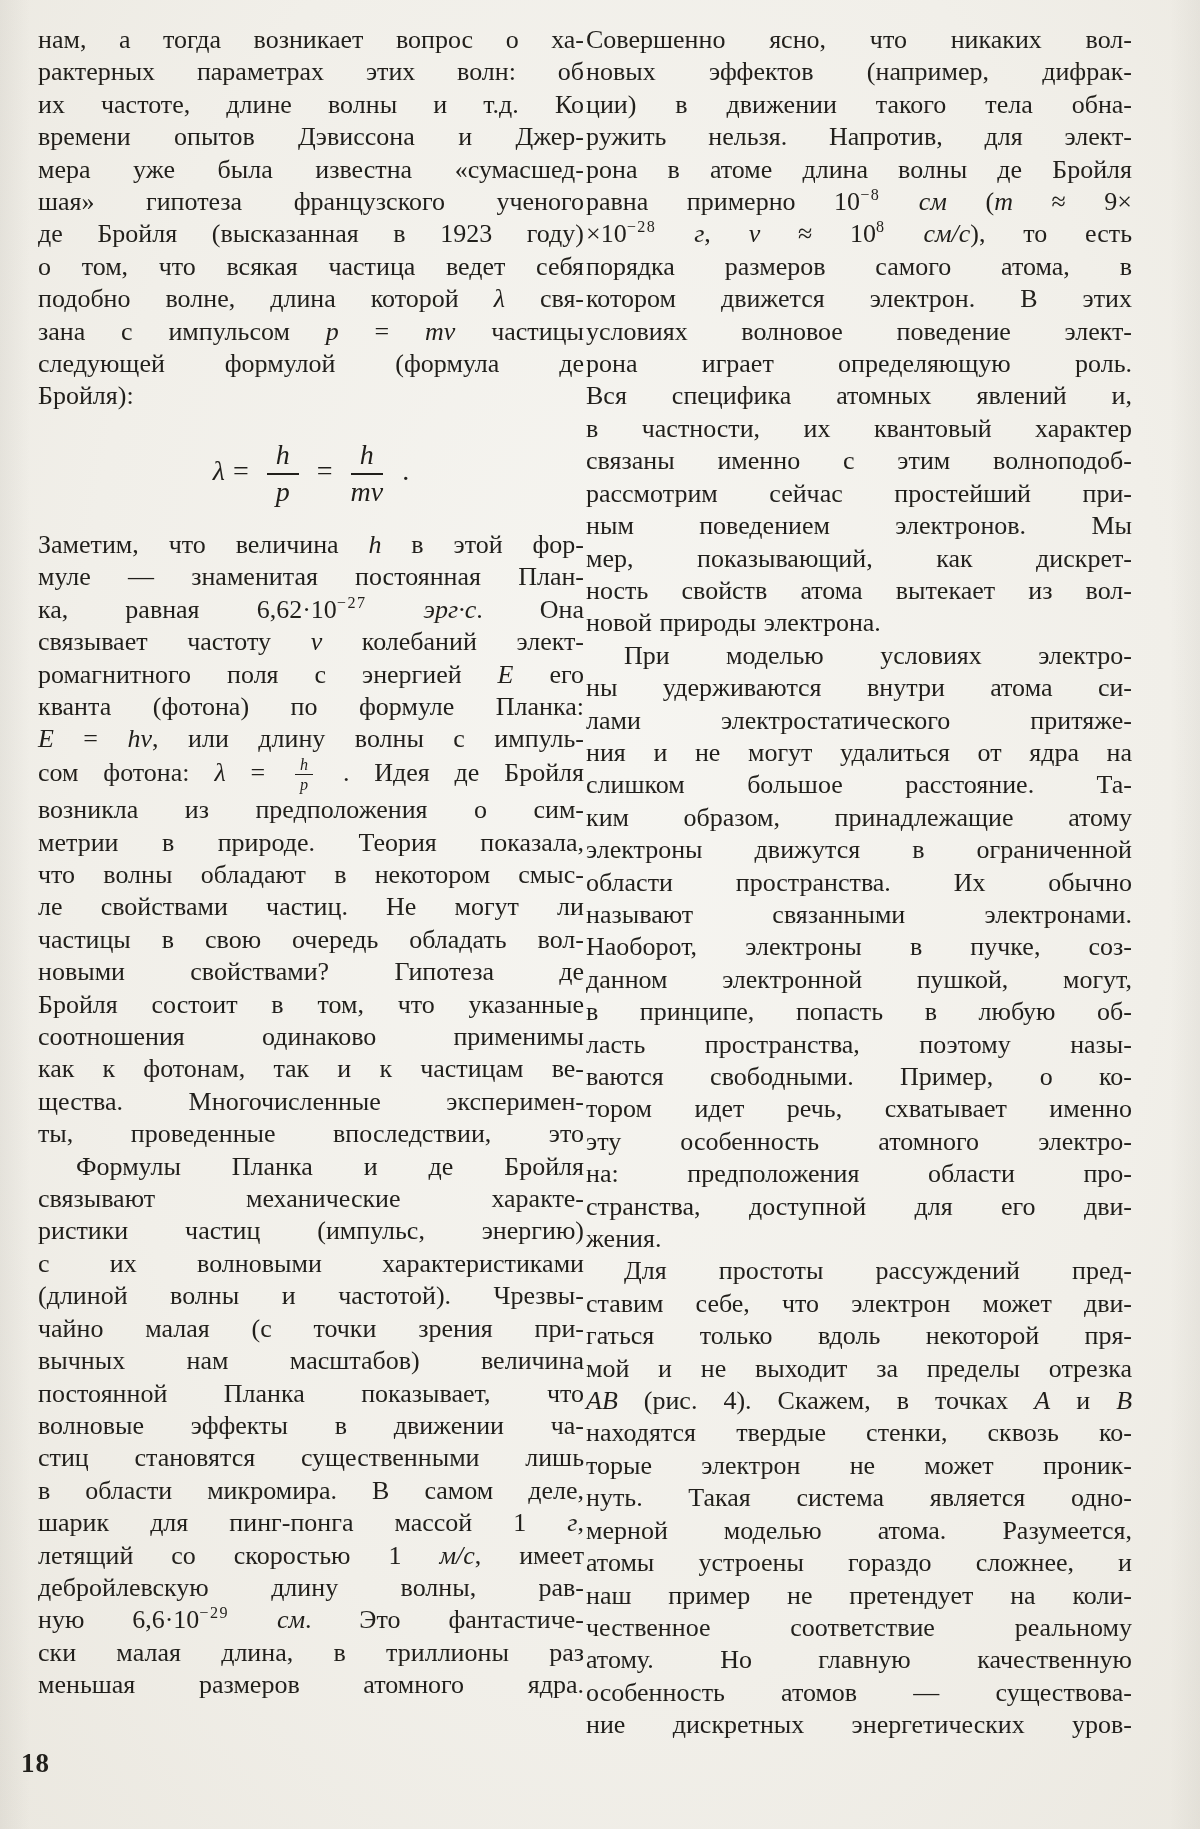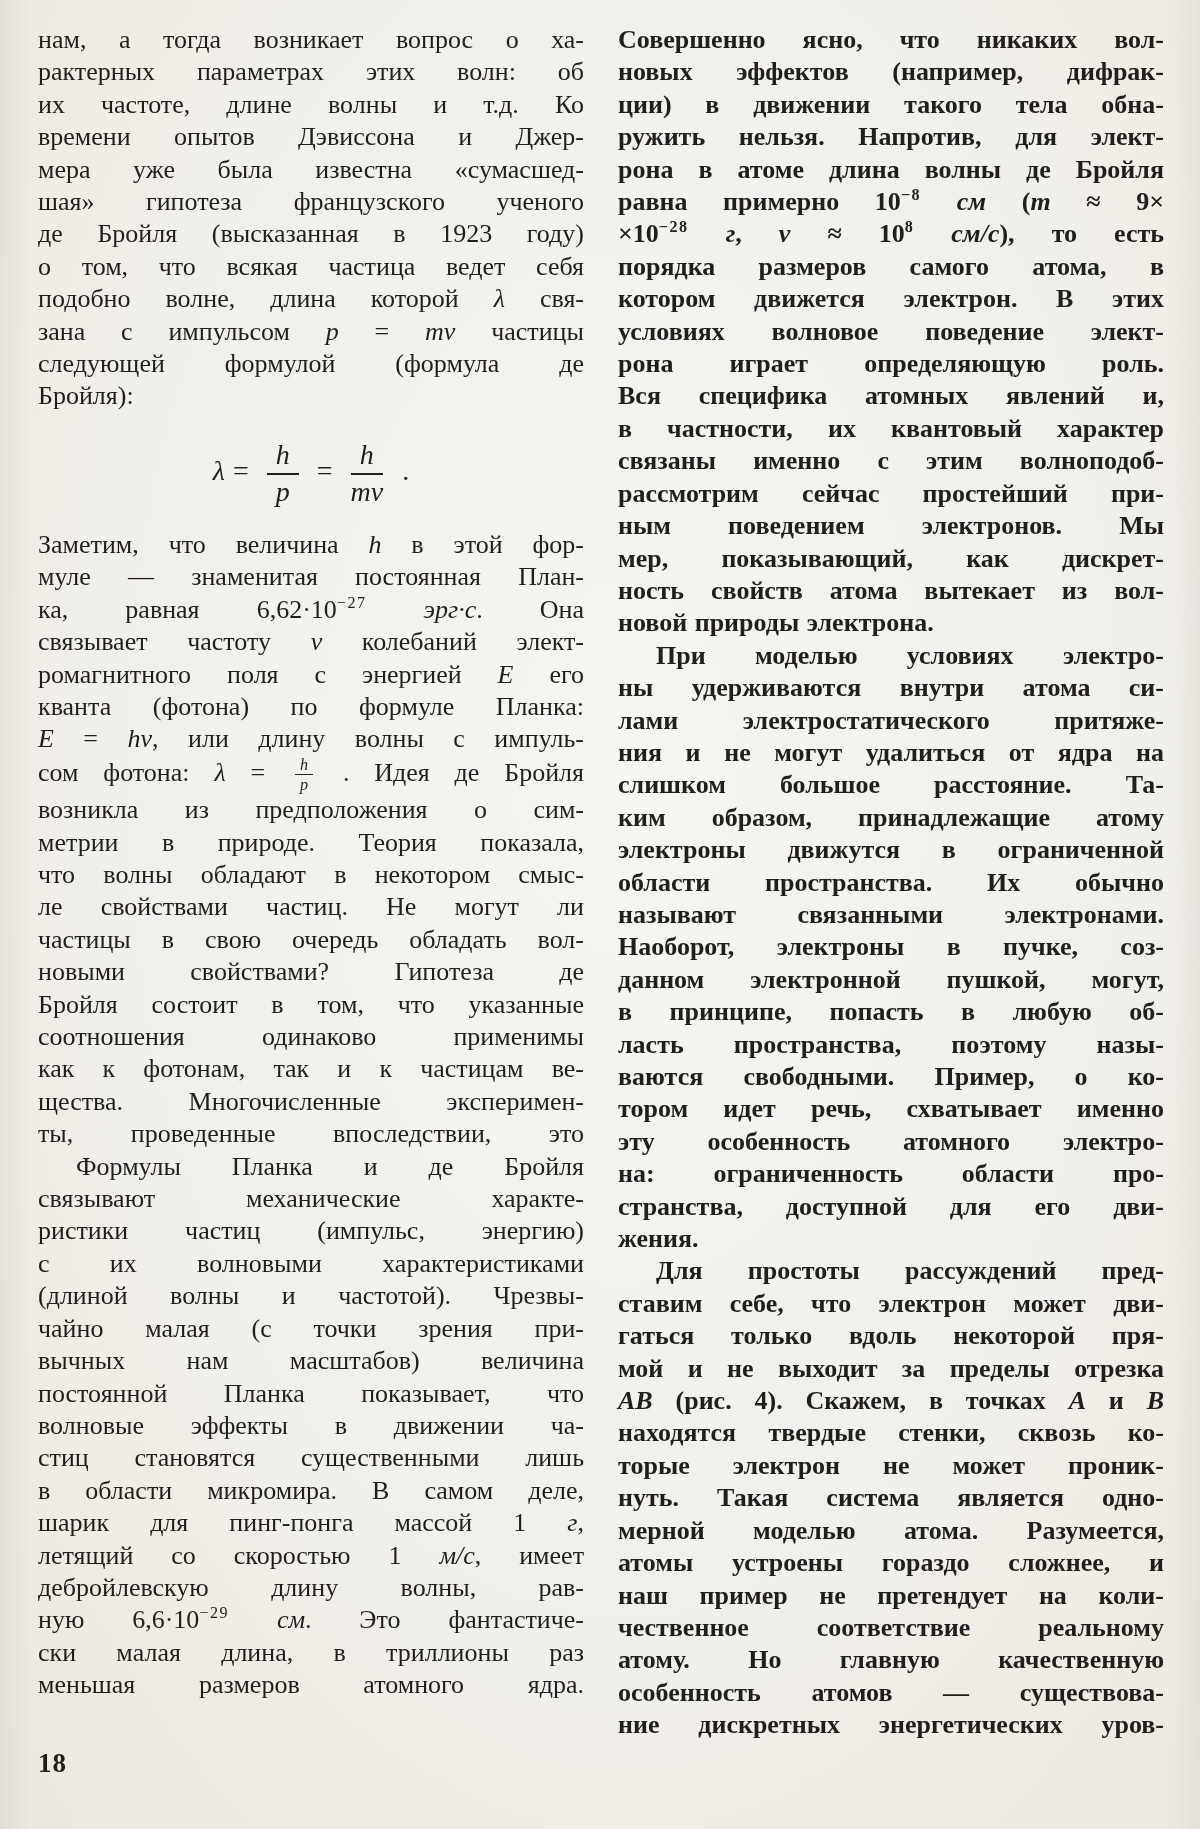--- a/index.html
+++ b/index.html
@@ -12,21 +12,21 @@
       radial-gradient(ellipse at 52% 42%, #f6f5f1 0%, #f1efe9 62%, #ebe8e0 100%);
     color:#211f1b;
     font-family:"Liberation Serif","DejaVu Serif",serif;
     font-size:26px;
     overflow:hidden;
   }
   .col{
     position:absolute;top:24px;width:546px;
   }
   .col.left{left:38px;}
-  .col.right{left:618px;font-weight:bold;}
+  .col.right{left:586px;}
   .ln{
     min-height:32.4px;
     line-height:32.4px;
     text-align:justify;
     text-align-last:justify;
     word-spacing:1px;
     white-space:normal;
   }
   .ln.e{text-align-last:left;}
   .ln.ind{padding-left:38px;}
@@ -46,21 +46,21 @@
     text-align-last:center;
     line-height:1.15;
     margin:0 10px;
   }
   .fr .n{display:block;border-bottom:2px solid #211f1b;padding:0 9px 2px;}
   .fr .d{display:block;padding-top:1px;}
   .fr.fi{font-size:0.62em;margin:0 5px;line-height:1.1;}
   .fr.fi .n{border-bottom-width:1.5px;padding:0 5px 1px;}
   .fdot{margin-left:9px;}
   .pageno{
-    position:absolute;left:38px;top:1748px;
+    position:absolute;left:21px;top:1748px;
     font-weight:700;font-size:27px;letter-spacing:1px;
   }
 </style>
 </head>
 <body>
 
 <div class="page">
   <div class="col left">
       <div class="ln j">нам, а тогда возникает вопрос о ха-</div>
       <div class="ln j">рактерных параметрах этих волн: об</div>
@@ -141,21 +141,21 @@
       <div class="ln j">электроны движутся в ограниченной</div>
       <div class="ln j">области пространства. Их обычно</div>
       <div class="ln j">называют связанными электронами.</div>
       <div class="ln j">Наоборот, электроны в пучке, соз-</div>
       <div class="ln j">данном электронной пушкой, могут,</div>
       <div class="ln j">в принципе, попасть в любую об-</div>
       <div class="ln j">ласть пространства, поэтому назы-</div>
       <div class="ln j">ваются свободными. Пример, о ко-</div>
       <div class="ln j">тором идет речь, схватывает именно</div>
       <div class="ln j">эту особенность атомного электро-</div>
-      <div class="ln j">на: ограниченность области про-</div>
+      <div class="ln j">на: предположения области про-</div>
       <div class="ln j">странства, доступной для его дви-</div>
       <div class="ln e">жения.</div>
       <div class="ln j ind">Для простоты рассуждений пред-</div>
       <div class="ln j">ставим себе, что электрон может дви-</div>
       <div class="ln j">гаться только вдоль некоторой пря-</div>
       <div class="ln j">мой и не выходит за пределы отрезка</div>
       <div class="ln j"><i>AB</i> (рис. 4). Скажем, в точках <i>A</i> и <i>B</i></div>
       <div class="ln j">находятся твердые стенки, сквозь ко-</div>
       <div class="ln j">торые электрон не может проник-</div>
       <div class="ln j">нуть. Такая система является одно-</div>

